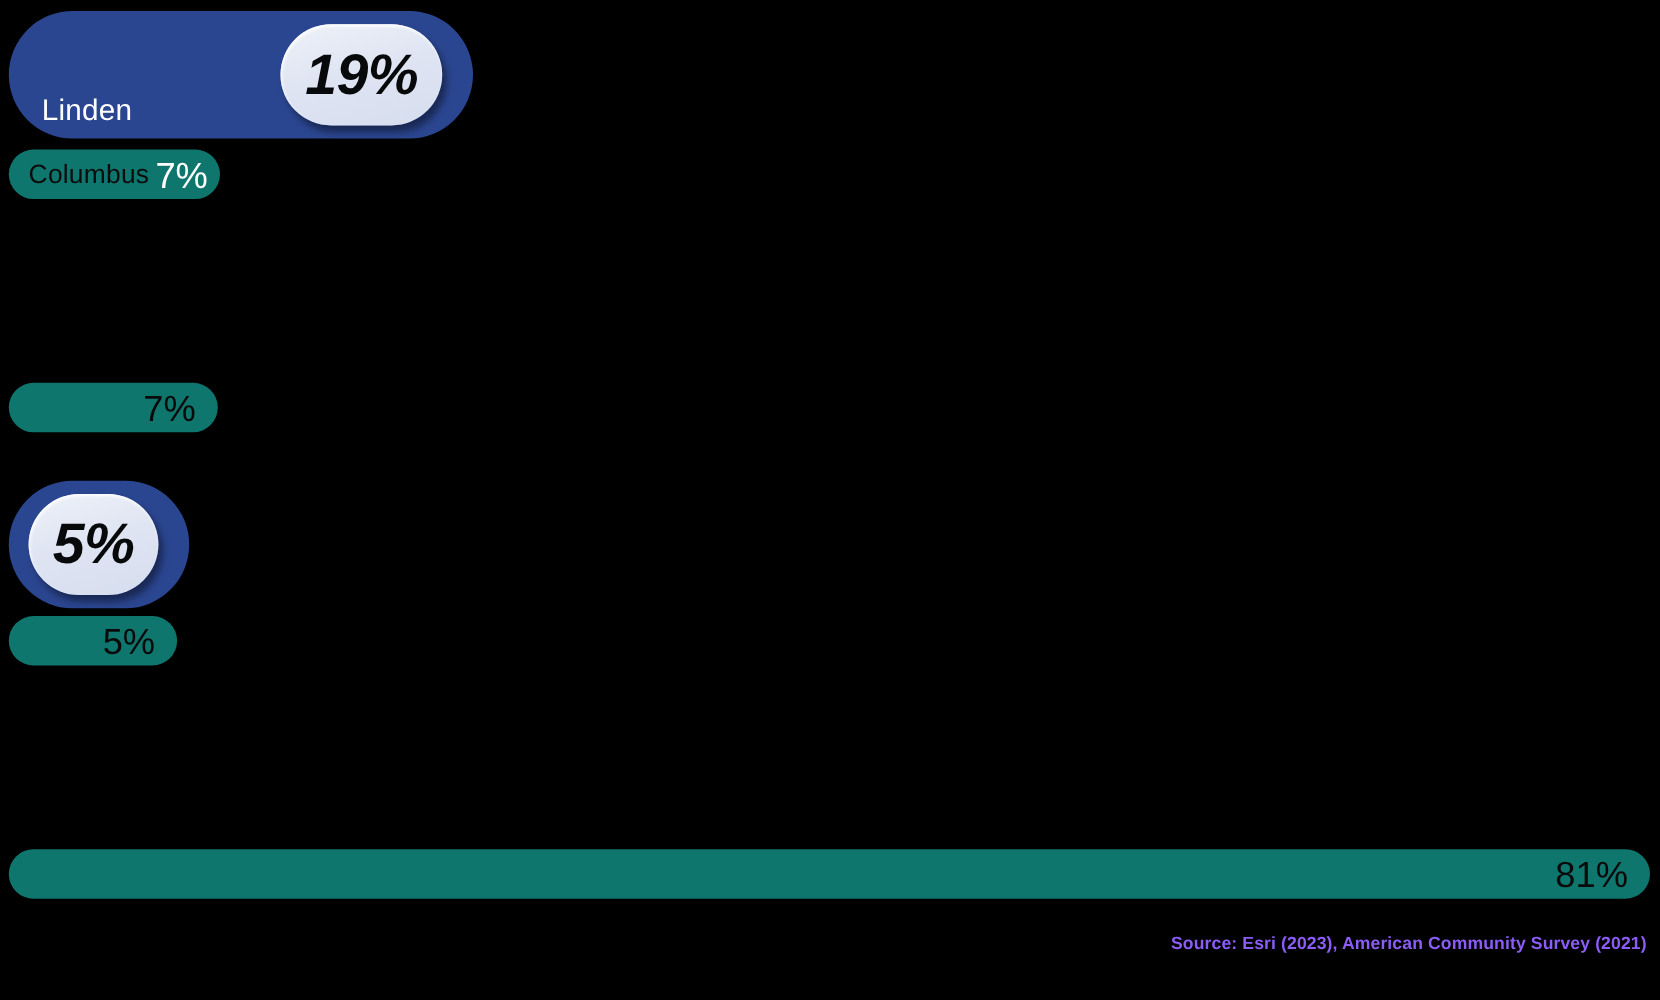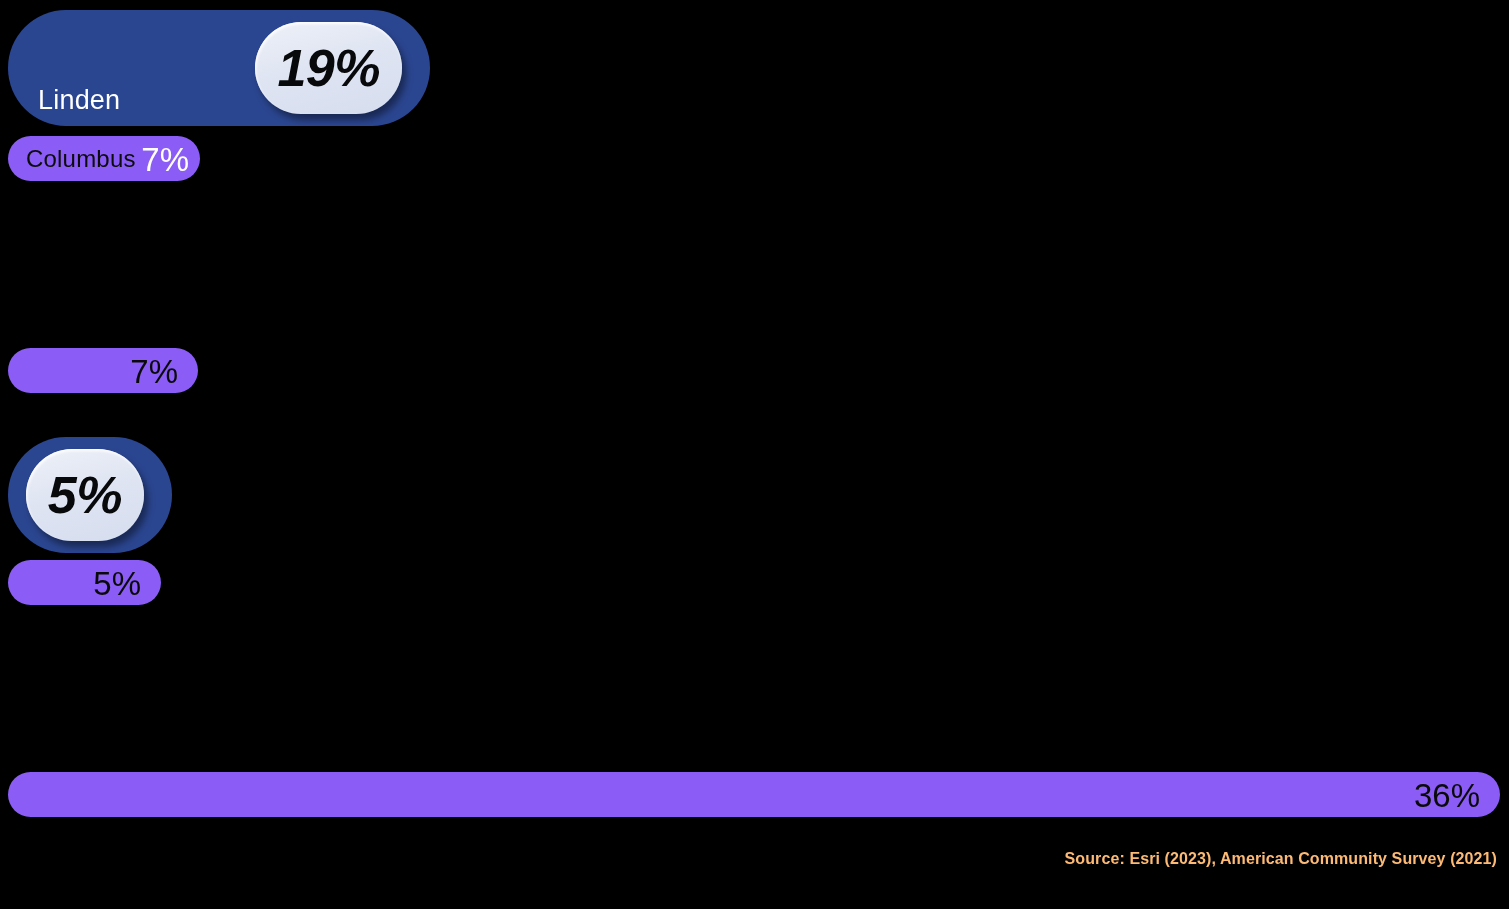--- a/index.html
+++ b/index.html
@@ -38,21 +38,21 @@
   }
 
   .bar-blue {
     background: #2b4690;
     border-radius: 58px;
     height: 116px;
     filter: drop-shadow(3px 5px 5px rgba(0,0,0,0.85));
   }
 
   .bar-green {
-    background: #8b5cf6;
+    background: #0f766e;
     border-radius: 24px;
     height: 45px;
     filter: drop-shadow(2px 4px 4px rgba(0,0,0,0.8));
   }
 
   
   .series-label {
     position: absolute;
     white-space: nowrap;
     font-weight: 400;
@@ -118,21 +118,21 @@
     color: #ffffff;
     right: 11px;
     font-weight: 400;
   }
 
   
   #source-note {
     position: absolute;
     right: 12px;
     top: 850px;
-    color: #fdba74;
+    color: #8b5cf6;
     font-size: 16px;
     font-weight: 700;
     letter-spacing: 0.1px;
     white-space: nowrap;
   }
 </style>
 </head>
 <body>
 
 <div id="chart-root">
@@ -162,19 +162,19 @@
         <span class="value-pill-text">5%</span>
       </div>
     </div>
     <div class="bar bar-green" style="top:123px; width:153px;">
       <span class="value-green inside-dark">5%</span>
     </div>
   </div>
 
   <div class="bar-group" style="top:648px; height:168px;">
     <div class="bar bar-green" style="top:124px; width:1492px;">
-      <span class="value-green inside-dark">36%</span>
+      <span class="value-green inside-dark">81%</span>
     </div>
   </div>
 
   <div id="source-note">Source: Esri (2023), American Community Survey (2021)</div>
 
 </div>
 
 </body></html>

